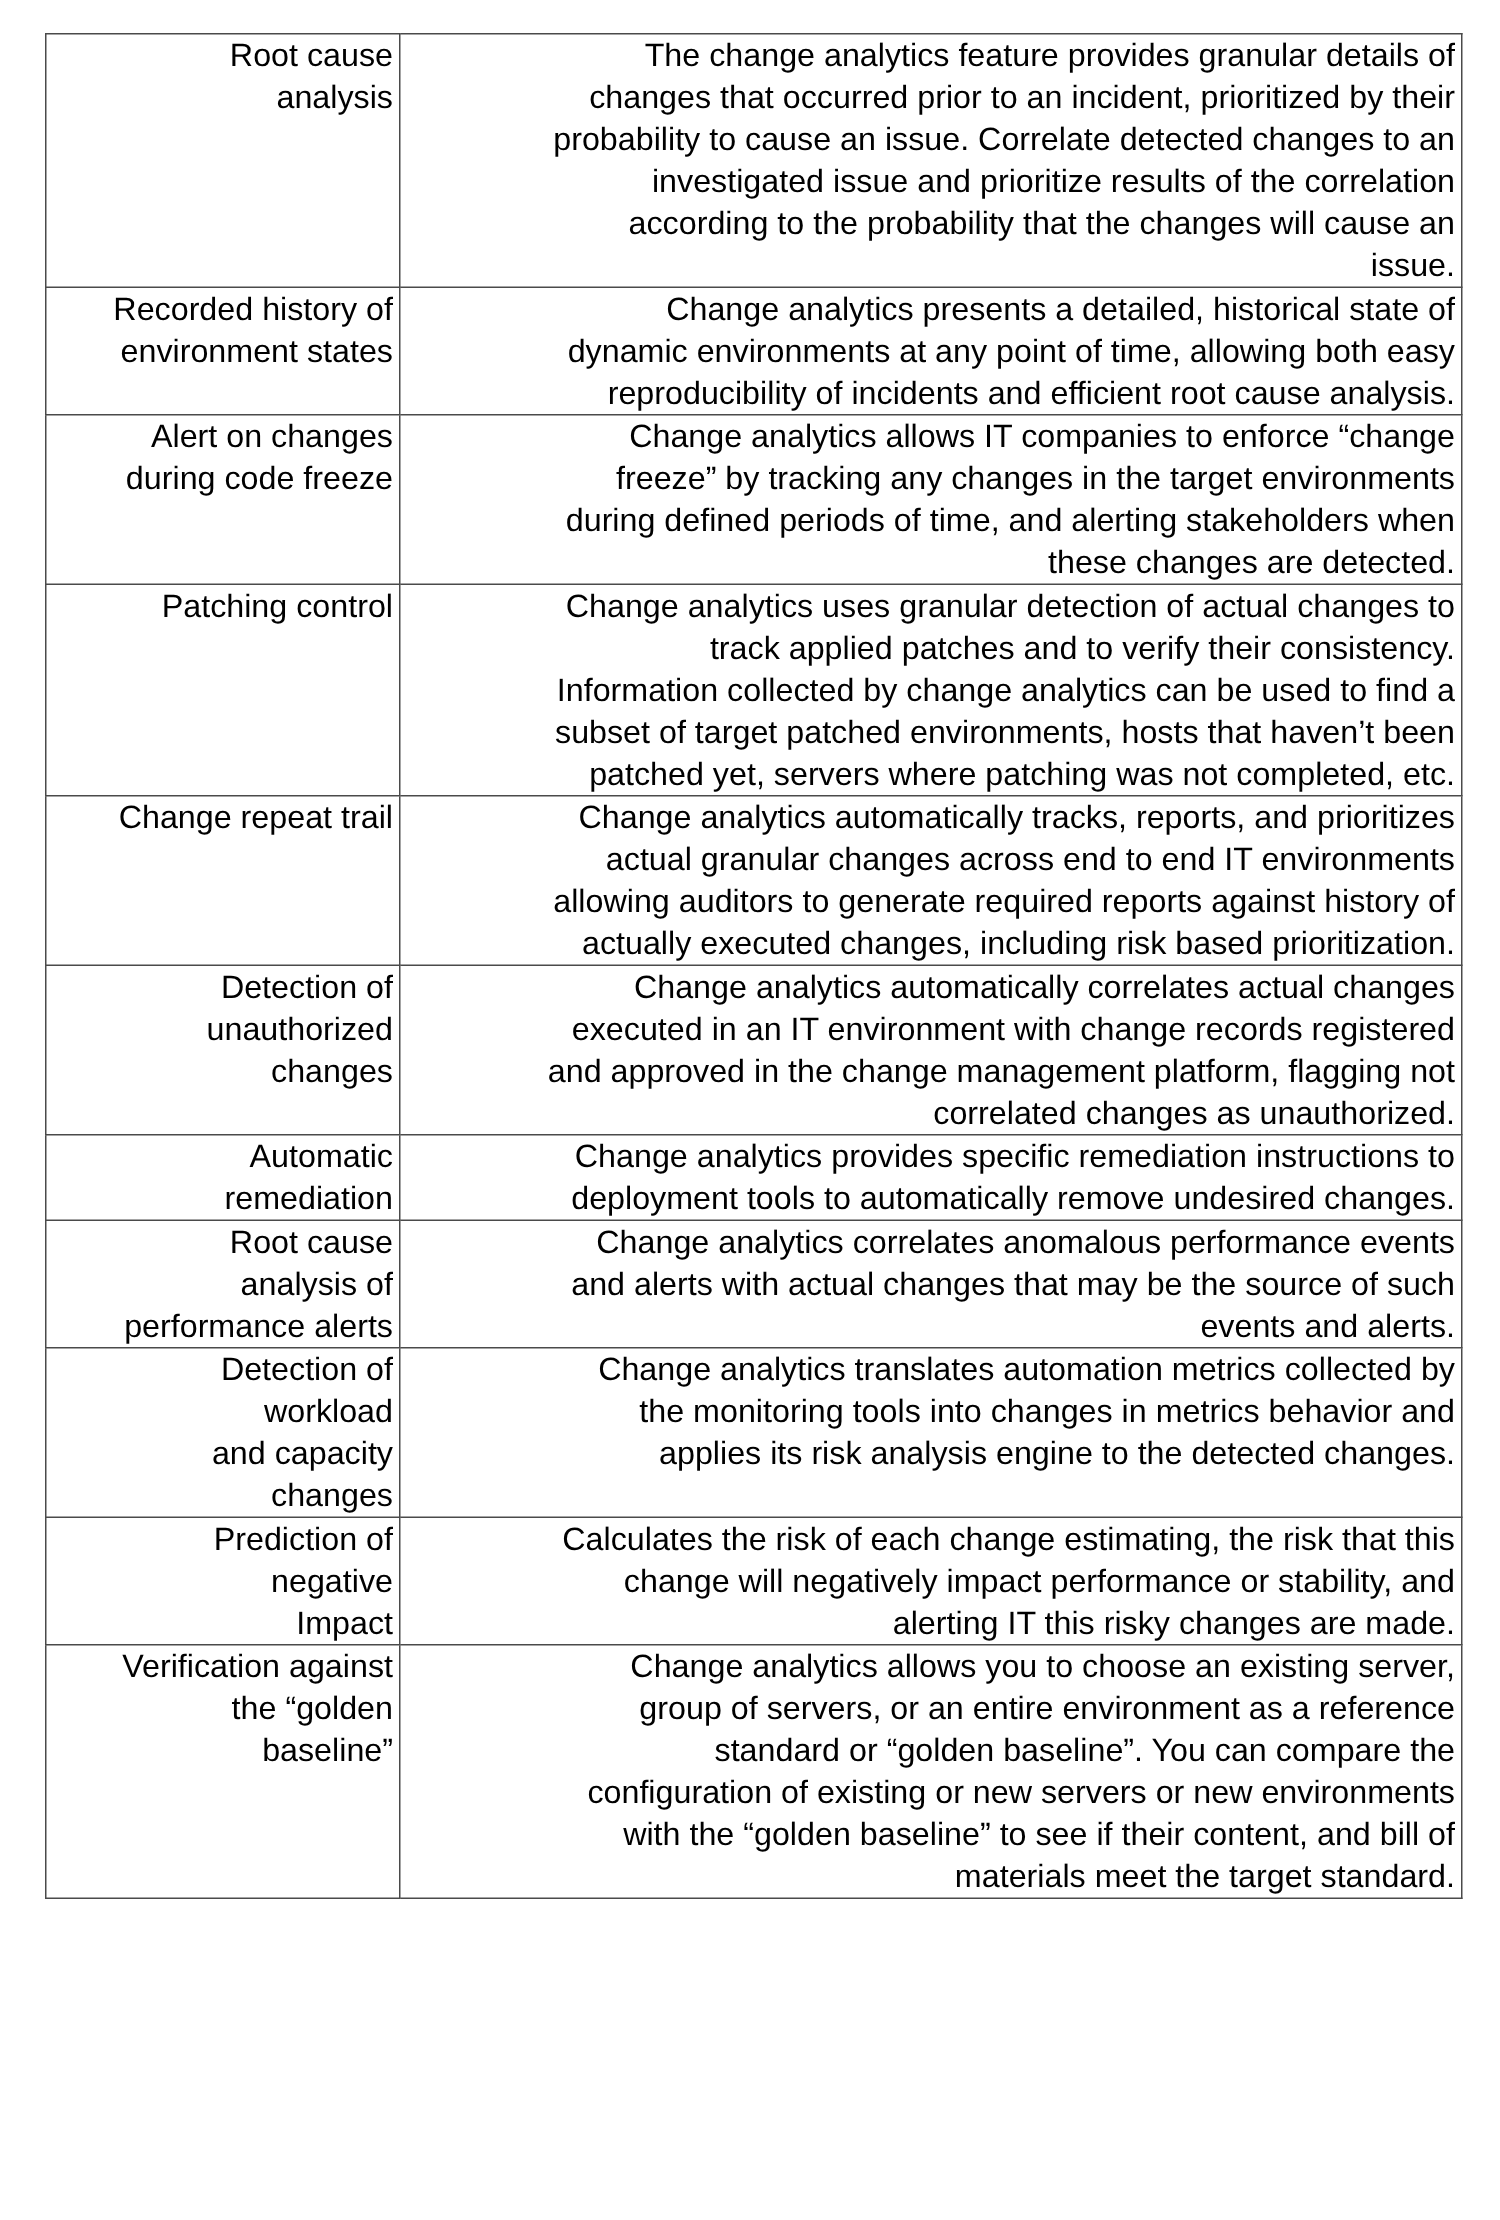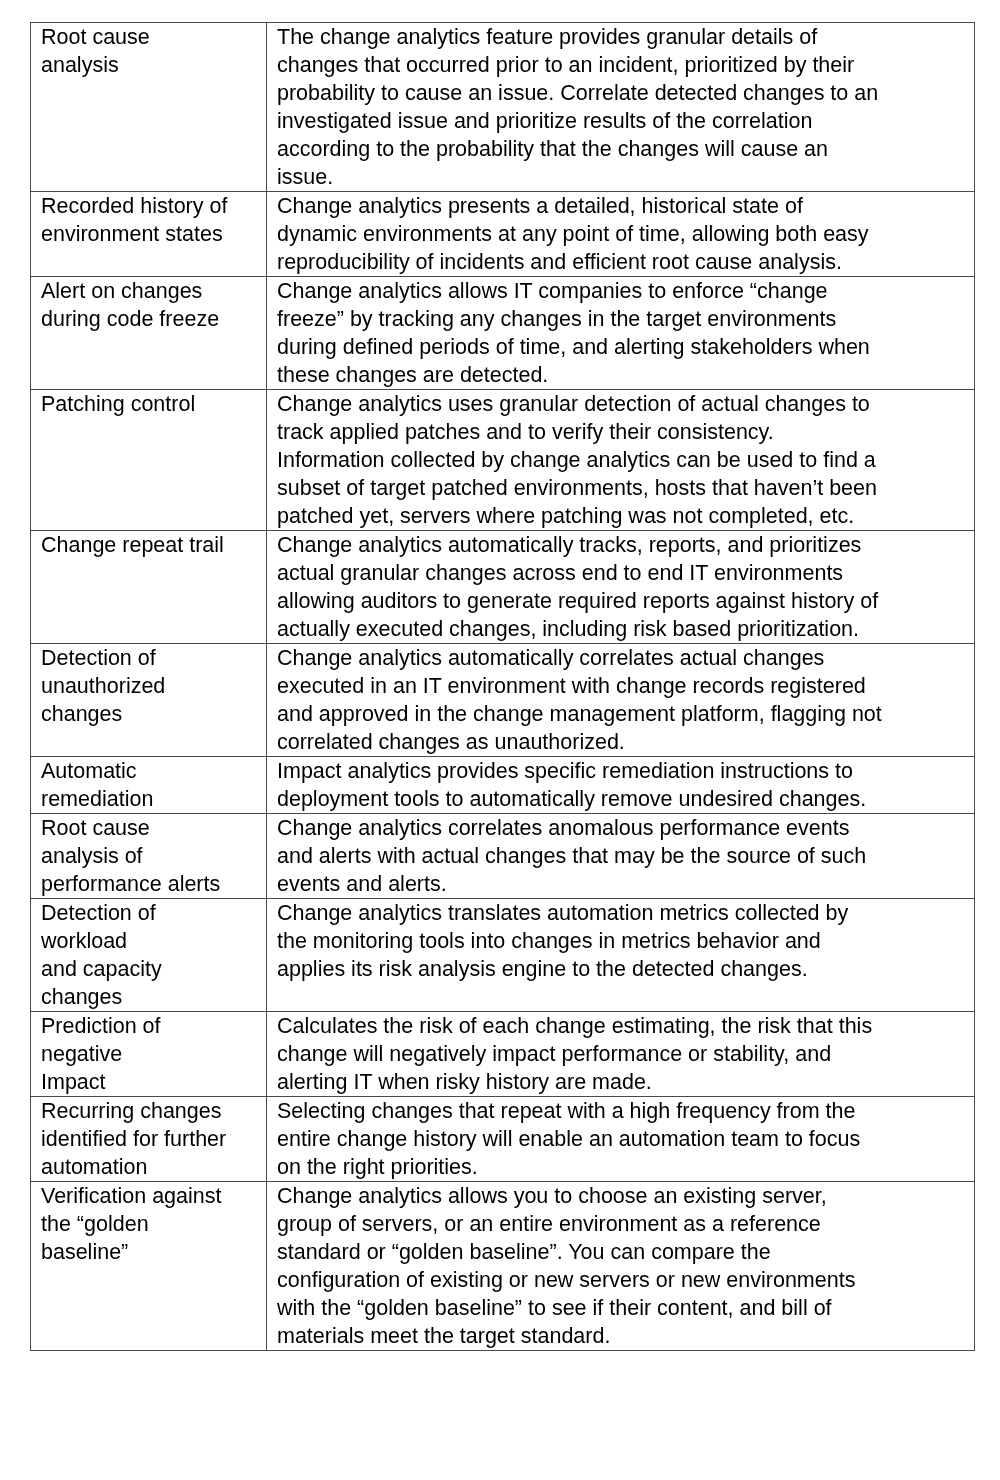--- a/index.html
+++ b/index.html
@@ -34,20 +34,21 @@
     table.feature-table td.feature {
       width: 221px;
     }
     table.feature-table td.desc {
       width: 693px;
       margin-left: 32px;
     }
     .cell-text {
       white-space: pre-line;
       display: block;
+      text-align: right;
     }
   </style>
 </head>
 <body>
 
 <table class="feature-table">
   <tbody>
     <tr>
       <td class="feature">
           <span class="cell-text">Root cause
@@ -120,21 +121,21 @@
 and approved in the change management platform, flagging not
 correlated changes as unauthorized.</span>
         </td>
     </tr>
     <tr>
       <td class="feature">
           <span class="cell-text">Automatic
 remediation</span>
         </td>
       <td class="desc">
-          <span class="cell-text">Impact analytics provides specific remediation instructions to
+          <span class="cell-text">Change analytics provides specific remediation instructions to
 deployment tools to automatically remove undesired changes.</span>
         </td>
     </tr>
     <tr>
       <td class="feature">
           <span class="cell-text">Root cause
 analysis of
 performance alerts</span>
         </td>
       <td class="desc">
@@ -159,33 +160,21 @@
     </tr>
     <tr>
       <td class="feature">
           <span class="cell-text">Prediction of
 negative
 Impact</span>
         </td>
       <td class="desc">
           <span class="cell-text">Calculates the risk of each change estimating, the risk that this
 change will negatively impact performance or stability, and
-alerting IT when risky history are made.</span>
-        </td>
-    </tr>
-    <tr>
-      <td class="feature">
-          <span class="cell-text">Recurring changes
-identified for further
-automation</span>
-        </td>
-      <td class="desc">
-          <span class="cell-text">Selecting changes that repeat with a high frequency from the
-entire change history will enable an automation team to focus
-on the right priorities.</span>
+alerting IT this risky changes are made.</span>
         </td>
     </tr>
     <tr>
       <td class="feature">
           <span class="cell-text">Verification against
 the “golden
 baseline”</span>
         </td>
       <td class="desc">
           <span class="cell-text">Change analytics allows you to choose an existing server,

